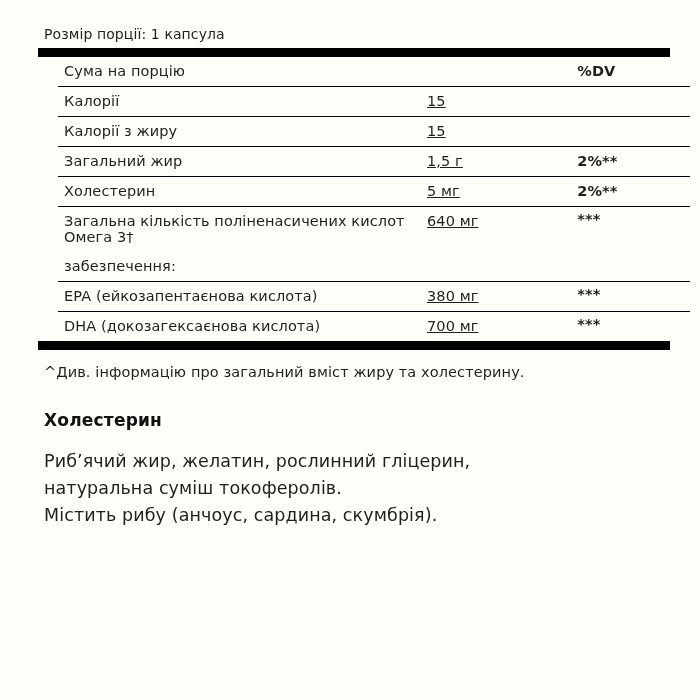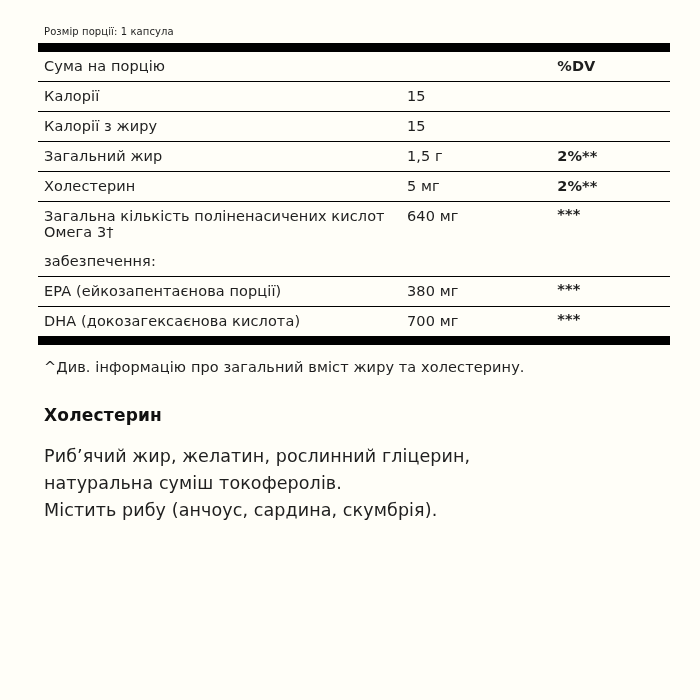--- a/index.html
+++ b/index.html
@@ -17,52 +17,54 @@
   .page {
     position: relative;
     width: 700px;
     height: 700px;
     box-sizing: border-box;
     padding: 22px 30px 0 38px;
   }
 
   
   .serving-size {
-    font-size: 10px;
+    font-size: 14px;
     color: #1f1f1f;
     padding: 4px 0 6px 6px;
     letter-spacing: 0.1px;
   }
   .rule-thick {
     height: 9px;
     background: #000;
     width: 100%;
   }
   table.facts {
     width: 100%;
     border-collapse: collapse;
     table-layout: fixed;
+    margin-left: 20px;
   }
   table.facts td {
     font-size: 14.5px;
     color: #1f1f1f;
     padding: 6px 0 7px 0;
     vertical-align: top;
     border-bottom: 1px solid #000;
     letter-spacing: 0.1px;
   }
   table.facts tr.no-line td {
     border-bottom: none;
   }
   .c-name {
     width: 58%;
     padding-left: 6px !important;
   }
   .c-amt {
     width: 24%;
+    text-decoration: underline;
   }
   .c-dv {
     width: 18%;
     font-weight: bold;
   }
   .hdr td {
     font-size: 14.5px;
   }
   .dv-head {
     text-align: left;
@@ -168,21 +170,21 @@
         <td class="c-dv stars">***</td>
       </tr>
 
       <tr>
         <td class="c-name sub-label">забезпечення:</td>
         <td class="c-amt"></td>
         <td class="c-dv"></td>
       </tr>
 
       <tr>
-        <td class="c-name">EPA (ейкозапентаєнова порції)</td>
+        <td class="c-name">EPA (ейкозапентаєнова кислота)</td>
         <td class="c-amt">380 мг</td>
         <td class="c-dv stars">***</td>
       </tr>
 
       <tr class="no-line">
         <td class="c-name">DHA (докозагексаєнова кислота)</td>
         <td class="c-amt">700 мг</td>
         <td class="c-dv stars">***</td>
       </tr>
     </tbody>

